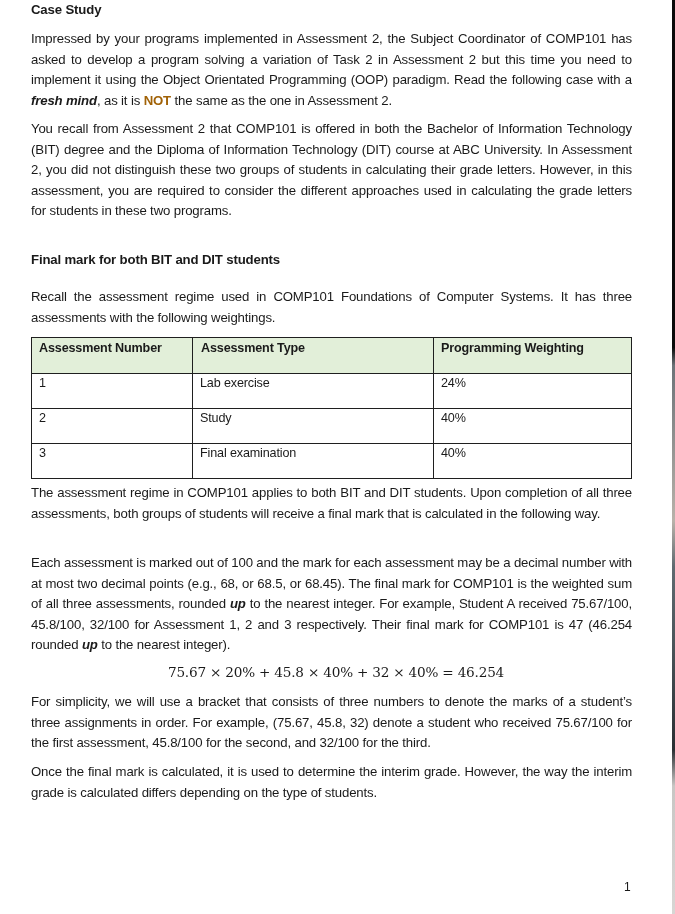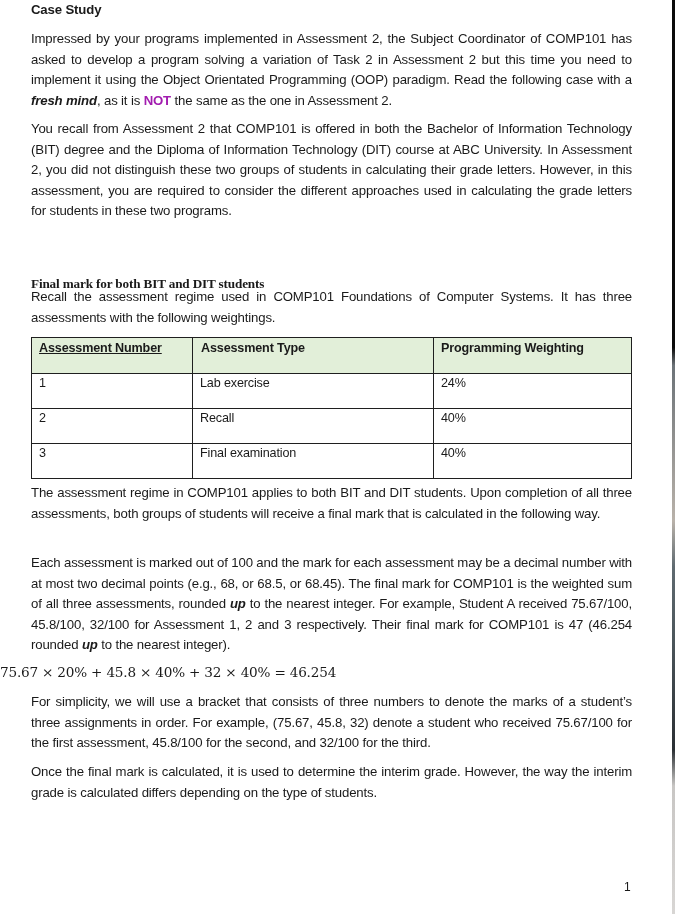--- a/index.html
+++ b/index.html
@@ -14,71 +14,71 @@
   .edge {
     position: absolute; right: 0; top: 0; width: 3px; height: 914px;
     background: linear-gradient(to bottom, #0a0a0a 0%, #0a0a0a 38%, #6c7378 40%, #b9b2aa 57%, #5f6a70 62%, #4c565b 70%, #2a2f33 82%, #c8c6c4 86%, #d8d6d4 100%);
   }
   .text {
     position: absolute; left: 31px; width: 601px;
     font-size: 13.2px; line-height: 20.6px; letter-spacing: -0.15px;
     text-align: justify;
   }
   .heading { position: absolute; left: 31px; font-size: 13.2px; font-weight: bold; letter-spacing: -0.15px; }
-  .red { color: #a21caf; font-weight: bold; }
+  .red { color: #a16207; font-weight: bold; }
   b { font-weight: bold; font-style: italic; }
   table {
     position: absolute; left: 31px; top: 337px; width: 601px; height: 137px;
     border-collapse: collapse; font-size: 12.6px; letter-spacing: -0.15px;
   }
   td, th {
     border: 1px solid #1f1f1f; vertical-align: top; text-align: left;
     padding: 2px 6px 0 7px;
   }
   th { background: #e2efd9; font-weight: bold; height: 32px; padding-top: 3px; }
   td { height: 32px; padding-top: 2px; }
-  .c1 { width: 147px; text-decoration: underline; } .c2 { width: 226px; padding-left: 8px; }
+  .c1 { width: 147px; } .c2 { width: 226px; padding-left: 8px; }
   .formula {
-    position: absolute; left: 0; width: 672px; top: 664px; 
+    position: absolute; left: 0; width: 672px; top: 664px; text-align: center;
     font-family: "DejaVu Serif", "Liberation Serif", serif; font-size: 13.6px; letter-spacing: -0.2px;
   }
   .pagenum { position: absolute; left: 624px; top: 880px; font-size: 12px; }
 </style>
 </head>
 <body>
 
 <div class="page">
 
   <div class="heading" style="top:2px;">Case Study</div>
 
   <p class="text" style="top:29px; margin:0;"><span>Impressed by your programs implemented in Assessment 2, the Subject Coordinator of COMP101 has asked to develop a program solving a variation of Task 2 in Assessment 2 but this time you need to implement it using the Object Orientated Programming (OOP) paradigm. Read the following case with a </span><b>fresh mind</b><span>, as it is </span><span class="red">NOT</span><span> the same as the one in Assessment 2.</span></p>
 
   <p class="text" style="top:119px; margin:0;">You recall from Assessment 2 that COMP101 is offered in both the Bachelor of Information Technology (BIT) degree and the Diploma of Information Technology (DIT) course at ABC University. In Assessment 2, you did not distinguish these two groups of students in calculating their grade letters. However, in this assessment, you are required to consider the different approaches used in calculating the grade letters for students in these two programs.</p>
 
-  <div class="heading" style="top:276px;font-family:Liberation Serif, serif;">Final mark for both BIT and DIT students</div>
+  <div class="heading" style="top:252px;">Final mark for both BIT and DIT students</div>
 
   <p class="text" style="top:287px; margin:0;">Recall the assessment regime used in COMP101 Foundations of Computer Systems. It has three assessments with the following weightings.</p>
 
   <table>
     <thead>
       <tr>
         <th class="c1">Assessment Number</th>
         <th class="c2">Assessment Type</th>
         <th>Programming Weighting</th>
       </tr>
     </thead>
     <tbody>
       <tr>
         <td>1</td>
         <td>Lab exercise</td>
         <td>24%</td>
       </tr>
       <tr>
         <td>2</td>
-        <td>Recall</td>
+        <td>Study</td>
         <td>40%</td>
       </tr>
       <tr>
         <td>3</td>
         <td>Final examination</td>
         <td>40%</td>
       </tr>
     </tbody>
   </table>
 

